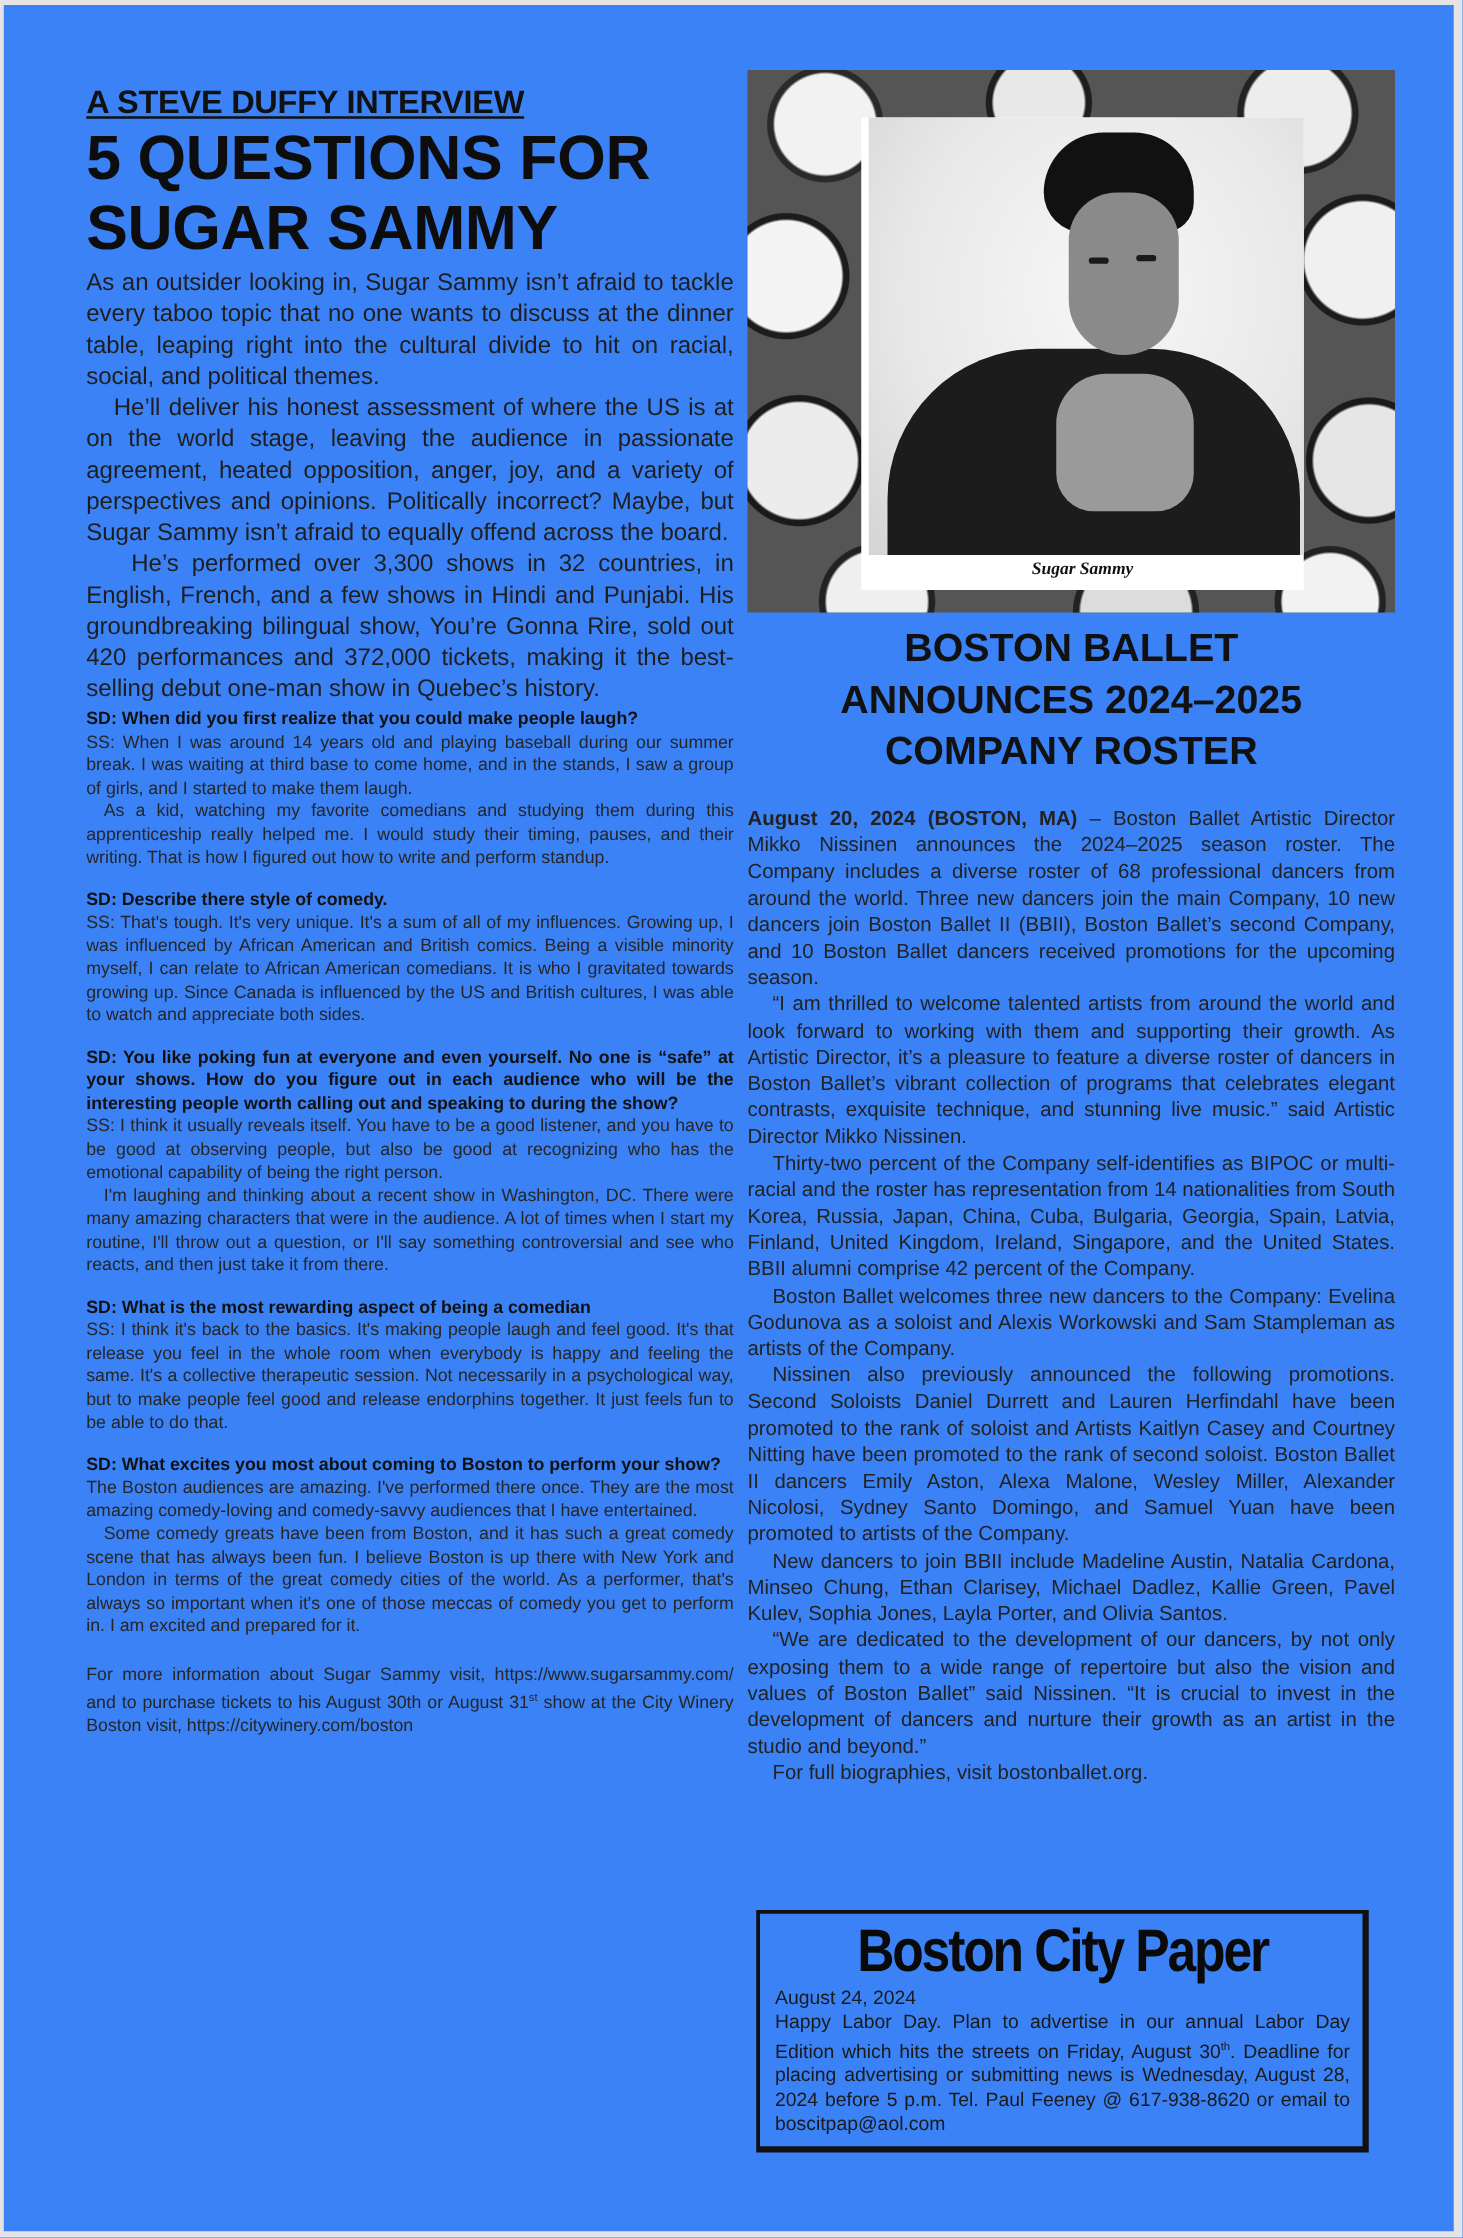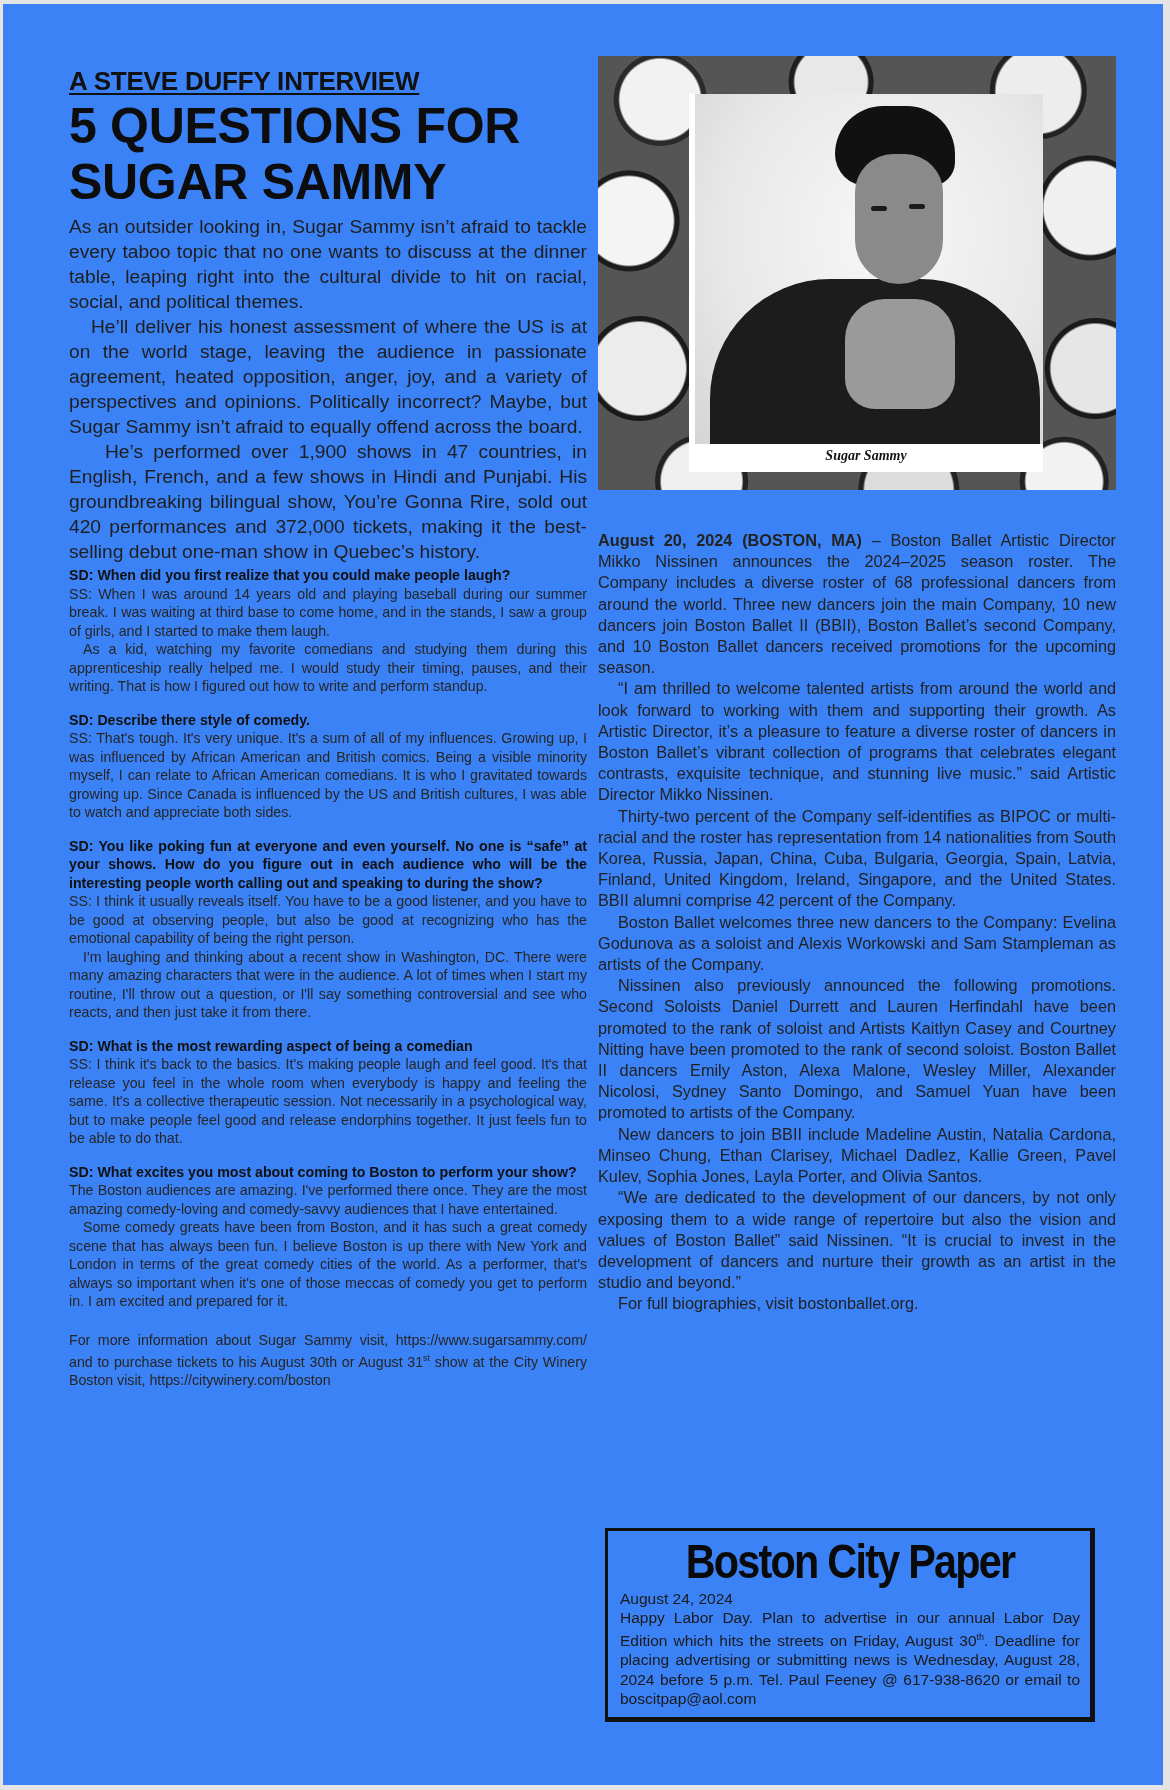--- a/index.html
+++ b/index.html
@@ -74,21 +74,21 @@
   .photo .eye2 { position:absolute; left:214px; top:110px; width:16px; height:5px; background:#1a1a1a; border-radius:3px; }
   .photo .body { position:absolute; left:15px; top:185px; width:330px; height:180px; background:#1c1c1c; border-radius:120px 120px 0 0; }
   .photo .hands { position:absolute; left:150px; top:205px; width:110px; height:110px; background:#9a9a9a; border-radius:40px 40px 30px 30px; }
   .caption {
     position:absolute; left:0; right:0; top:354px; text-align:center;
     font-family:"Liberation Serif", serif; font-style:italic; font-weight:bold; font-size:14px; color:#111;
   }
   .ballet-title {
     text-align:center; font-weight:bold; font-size:31.5px; line-height:41px; margin:8px 0 0 0; color:#111;
   }
-  .ballet-body { margin-top:40px; }
+  .ballet-body { margin-top:24px; }
   .ballet-body p {
     margin:0; font-size:16.3px; line-height:21.2px; text-align:justify; color:#222;
   }
   .ballet-body p.indent { text-indent:20px; }
   .ballet-body .dateline { font-weight:bold; }
 
   .ad {
     position:absolute; left:602px; top:1524px; width:490px; height:194px;
     border:3px solid #111; border-right-width:5px; border-bottom-width:5px;
     box-sizing:border-box; padding:6px 10px 0 12px;
@@ -109,21 +109,21 @@
 
   <div class="left">
     <h2 class="kicker">A STEVE DUFFY INTERVIEW</h2>
     <h1 class="headline">
       <span>5 QUESTIONS FOR</span><br>
       <span>SUGAR SAMMY</span>
     </h1>
     <div class="intro">
       <p>As an outsider looking in, Sugar Sammy isn’t afraid to tackle every taboo topic that no one wants to discuss at the dinner table, leaping right into the cultural divide to hit on racial, social, and political themes.</p>
       <p class="indent">He’ll deliver his honest assessment of where the US is at on the world stage, leaving the audience in passionate agreement, heated opposition, anger, joy, and a variety of perspectives and opinions. Politically incorrect? Maybe, but Sugar Sammy isn’t afraid to equally offend across the board.</p>
-      <p class="indent2">He’s performed over 1,900 shows in 47 countries, in English, French, and a few shows in Hindi and Punjabi. His groundbreaking bilingual show, You’re Gonna Rire, sold out 420 performances and 372,000 tickets, making it the best-selling debut one-man show in Quebec’s history.</p>
+      <p class="indent2">He’s performed over 3,300 shows in 32 countries, in English, French, and a few shows in Hindi and Punjabi. His groundbreaking bilingual show, You’re Gonna Rire, sold out 420 performances and 372,000 tickets, making it the best-selling debut one-man show in Quebec’s history.</p>
     </div>
 
     <div class="qa">
       <div class="block">
         <p class="q">SD: When did you first realize that you could make people laugh?</p>
         <p class="a">SS: When I was around 14 years old and playing baseball during our summer break. I was waiting at third base to come home, and in the stands, I saw a group of girls, and I started to make them laugh.</p>
         <p class="a indent">As a kid, watching my favorite comedians and studying them during this apprenticeship really helped me. I would study their timing, pauses, and their writing. That is how I figured out how to write and perform standup.</p>
       </div>
       <div class="block">
         <p class="q">SD: Describe there style of comedy.</p>
@@ -156,20 +156,25 @@
           <div class="hair"></div>
           <div class="face"></div>
           <div class="eye1"></div>
           <div class="eye2"></div>
           <div class="hands"></div>
         </div>
         <div class="caption">Sugar Sammy</div>
       </div>
     </div>
 
+    <h1 class="ballet-title">
+      <span>BOSTON BALLET</span><br>
+      <span>ANNOUNCES 2024–2025</span><br>
+      <span>COMPANY ROSTER</span>
+    </h1>
 
     <div class="ballet-body">
       <p><span class="dateline">August 20, 2024 (BOSTON, MA)</span><span> – Boston Ballet Artistic Director Mikko Nissinen announces the 2024–2025 season roster. The Company includes a diverse roster of 68 professional dancers from around the world. Three new dancers join the main Company, 10 new dancers join Boston Ballet II (BBII), Boston Ballet’s second Company, and 10 Boston Ballet dancers received promotions for the upcoming season.</span></p>
       <p class="indent">“I am thrilled to welcome talented artists from around the world and look forward to working with them and supporting their growth. As Artistic Director, it’s a pleasure to feature a diverse roster of dancers in Boston Ballet’s vibrant collection of programs that celebrates elegant contrasts, exquisite technique, and stunning live music.” said Artistic Director Mikko Nissinen.</p>
       <p class="indent">Thirty-two percent of the Company self-identifies as BIPOC or multi-racial and the roster has representation from 14 nationalities from South Korea, Russia, Japan, China, Cuba, Bulgaria, Georgia, Spain, Latvia, Finland, United Kingdom, Ireland, Singapore, and the United States. BBII alumni comprise 42 percent of the Company.</p>
       <p class="indent">Boston Ballet welcomes three new dancers to the Company: Evelina Godunova as a soloist and Alexis Workowski and Sam Stampleman as artists of the Company.</p>
       <p class="indent">Nissinen also previously announced the following promotions. Second Soloists Daniel Durrett and Lauren Herfindahl have been promoted to the rank of soloist and Artists Kaitlyn Casey and Courtney Nitting have been promoted to the rank of second soloist. Boston Ballet II dancers Emily Aston, Alexa Malone, Wesley Miller, Alexander Nicolosi, Sydney Santo Domingo, and Samuel Yuan have been promoted to artists of the Company.</p>
       <p class="indent">New dancers to join BBII include Madeline Austin, Natalia Cardona, Minseo Chung, Ethan Clarisey, Michael Dadlez, Kallie Green, Pavel Kulev, Sophia Jones, Layla Porter, and Olivia Santos.</p>
       <p class="indent">“We are dedicated to the development of our dancers, by not only exposing them to a wide range of repertoire but also the vision and values of Boston Ballet” said Nissinen. “It is crucial to invest in the development of dancers and nurture their growth as an artist in the studio and beyond.”</p>
       <p class="indent">For full biographies, visit bostonballet.org.</p>

